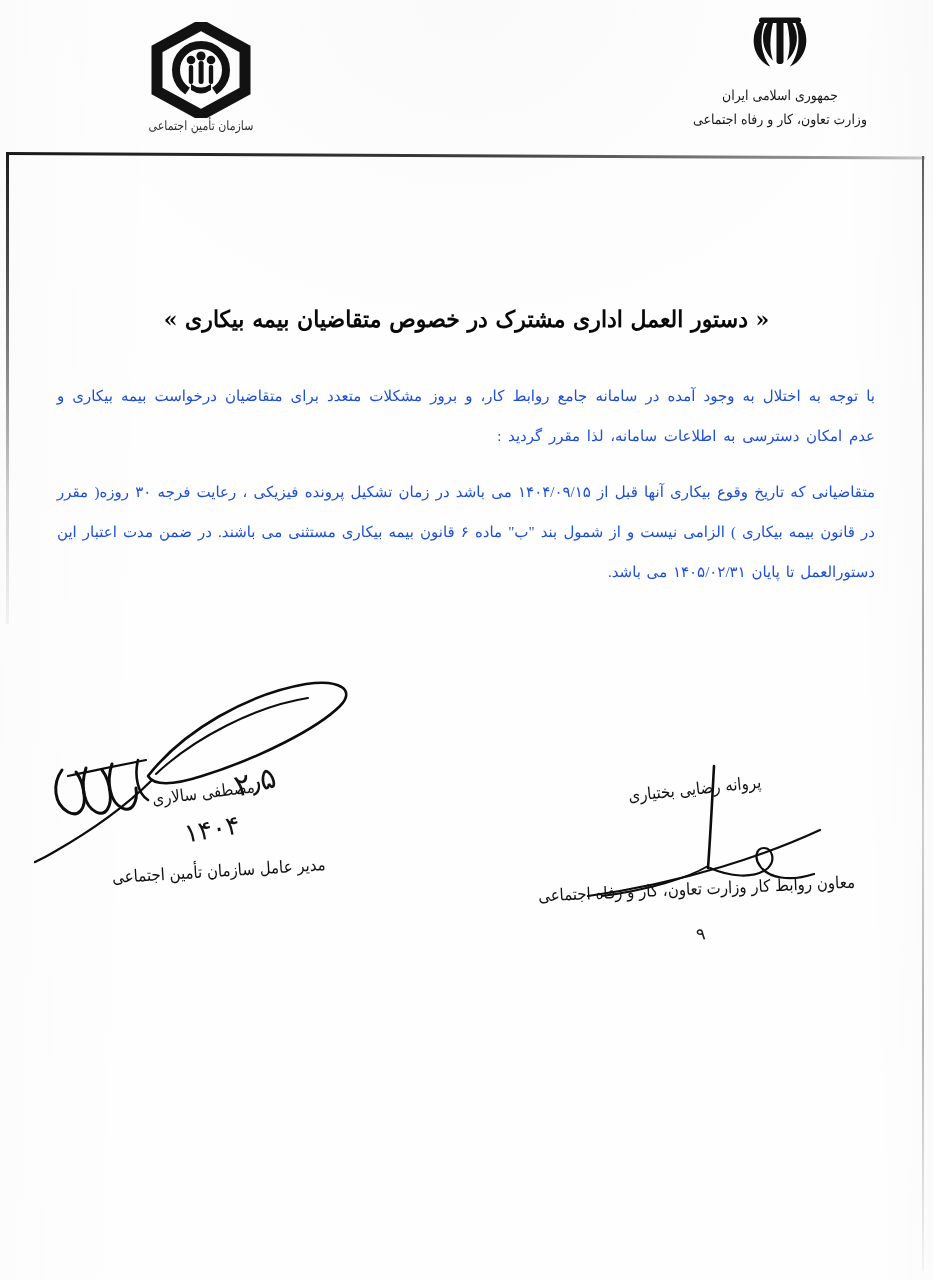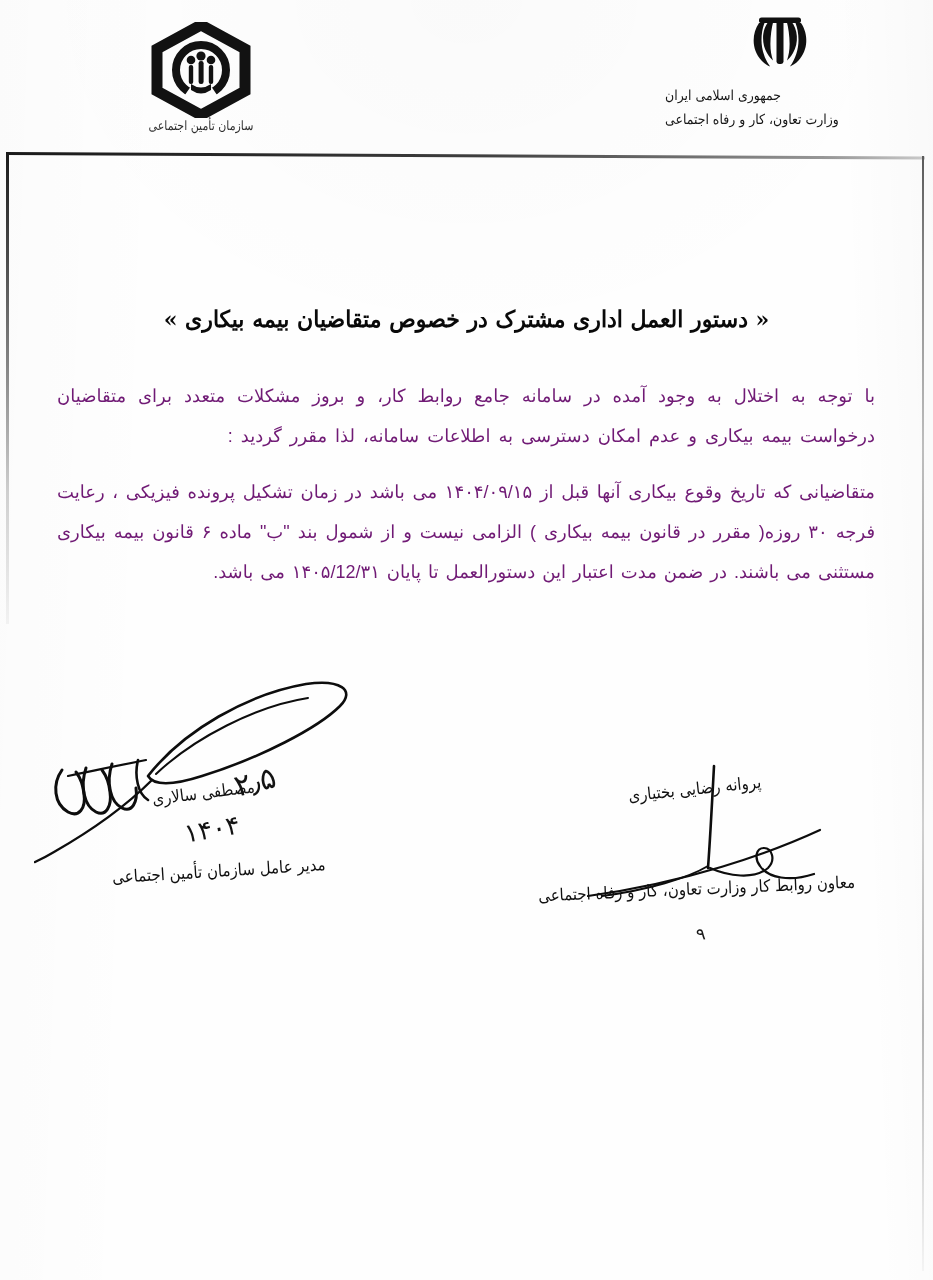--- a/index.html
+++ b/index.html
@@ -52,21 +52,21 @@
     color: #1b1b1b;
     transform: scaleY(1.18);
     opacity: .92;
   }
 
   .emblem-block {
     position: absolute;
     top: 12px;
     right: 38px;
     width: 230px;
-    text-align: left;
+    text-align: center;
   }
   .emblem-block svg { display: block; margin: 0 auto 12px auto; }
   .emblem-block .line1,
   .emblem-block .line2 {
     font-family: "DejaVu Serif", serif;
     color: #141414;
     letter-spacing: -0.2px;
     transform: scaleY(1.1);
   }
   .emblem-block .line1 { font-size: 12.5px; margin-bottom: 9px; }
@@ -116,24 +116,24 @@
     letter-spacing: -0.4px;
     color: #090909;
     transform: scaleY(1.04);
   }
 
   .body-text {
     position: absolute;
     top: 376px;
     right: 58px;
     width: 818px;
-    font-family: Liberation Sans, sans-serif;
-    font-size: 18px;
+    font-family: Liberation Serif, serif;
+    font-size: 15px;
     line-height: 40px;
-    color: #701a75;
+    color: #1d4ed8;
     text-align: justify;
     text-align-last: right;
     letter-spacing: -0.1px;
   }
   .body-text p { margin: 0 0 16px 0; }
   .body-text p:last-child { margin-bottom: 0; }
   .para-1 { word-spacing: 3px; }
   .para-2 { word-spacing: 2px; }
 
   
@@ -267,21 +267,21 @@
   </div>
 
   <div class="rule-top"></div>
   <div class="rule-left"></div>
   <div class="rule-right"></div>
 
   <div class="doc-title">« دستور العمل اداری مشترک در خصوص متقاضیان بیمه بیکاری »</div>
 
   <div class="body-text">
     <p class="para-1">با توجه به اختلال به وجود آمده در سامانه جامع روابط کار، و بروز مشکلات متعدد برای متقاضیان درخواست بیمه بیکاری و عدم امکان دسترسی به اطلاعات سامانه، لذا مقرر گردید :</p>
-    <p class="para-2">متقاضیانی که تاریخ وقوع بیکاری آنها قبل از ۱۴۰۴/۰۹/۱۵ می باشد در زمان تشکیل پرونده فیزیکی ، رعایت فرجه ۳۰ روزه( مقرر در قانون بیمه بیکاری ) الزامی نیست و از شمول بند "ب" ماده ۶ قانون بیمه بیکاری مستثنی می باشند. در ضمن مدت اعتبار این دستورالعمل تا پایان ۱۴۰۵/12/۳۱ می باشد.</p>
+    <p class="para-2">متقاضیانی که تاریخ وقوع بیکاری آنها قبل از ۱۴۰۴/۰۹/۱۵ می باشد در زمان تشکیل پرونده فیزیکی ، رعایت فرجه ۳۰ روزه( مقرر در قانون بیمه بیکاری ) الزامی نیست و از شمول بند "ب" ماده ۶ قانون بیمه بیکاری مستثنی می باشند. در ضمن مدت اعتبار این دستورالعمل تا پایان ۱۴۰۵/۰۲/۳۱ می باشد.</p>
   </div>
 
   <div class="sig-left">
     <div class="sig-ink">
       <svg viewBox="0 0 370 230" preserveAspectRatio="none" aria-hidden="true">
         <g fill="none" stroke="#0d0d0d" stroke-linecap="round" stroke-linejoin="round">
 
           <path d="M114 100 C150 54 214 18 272 8 C306 3 322 14 306 30
                    C284 52 226 82 168 100 C140 109 120 110 114 100 Z" stroke-width="2.6"></path>
           <path d="M122 98 C160 62 222 30 274 22" stroke-width="2"></path>

